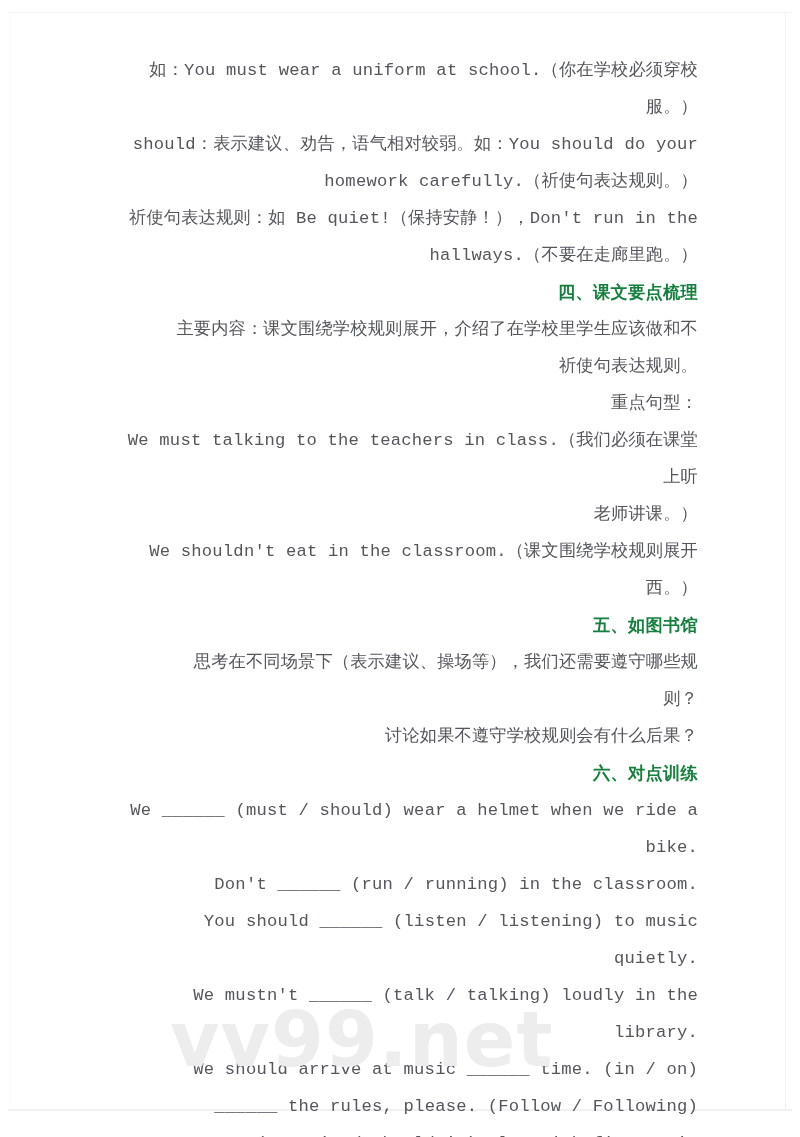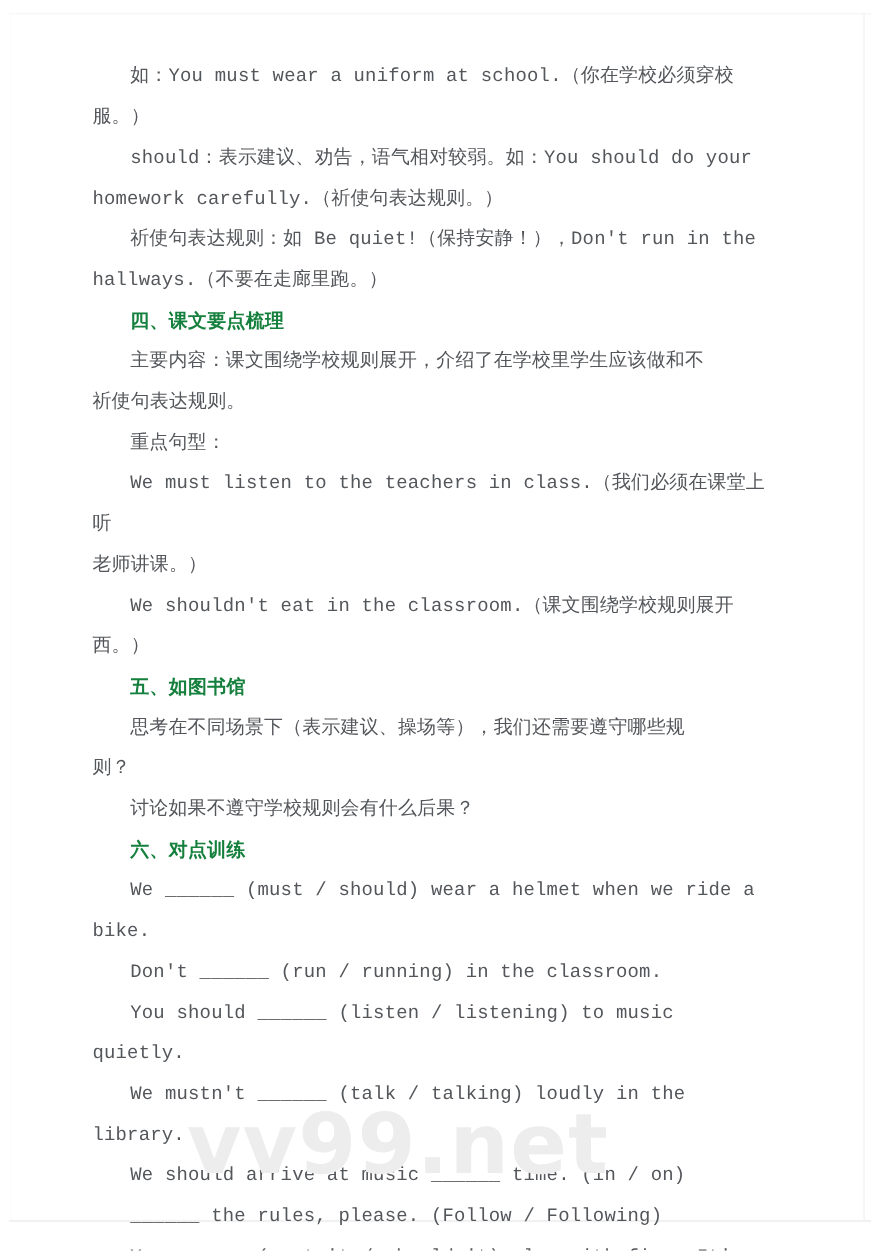--- a/index.html
+++ b/index.html
@@ -11,20 +11,21 @@
   body {
     font-family: "Liberation Serif", "DejaVu Serif", serif;
   }
   .page {
     position: relative;
     width: 800px;
     height: 1137px;
     background: #ffffff;
     box-sizing: border-box;
     overflow: hidden;
+    text-align: right;
   }
   
   .edge-top {
     position: absolute;
     left: 8px;
     right: 8px;
     top: 12px;
     height: 1px;
     background: #f4f4f4;
   }
@@ -123,21 +124,21 @@
       </div>
       <div class="heading cn">四、课文要点梳理</div>
       <div>
         <div class="line indent">主要内容：课文围绕学校规则展开，介绍了在学校里学生应该做和不</div>
         <div class="line">祈使句表达规则。</div>
       </div>
       <div>
         <div class="line indent">重点句型：</div>
       </div>
       <div>
-        <div class="line indent">We must listen to the teachers in class.（我们必须在课堂上听</div>
+        <div class="line indent">We must talking to the teachers in class.（我们必须在课堂上听</div>
         <div class="line">老师讲课。）</div>
       </div>
       <div>
         <div class="line indent">We shouldn't eat in the classroom.（课文围绕学校规则展开</div>
         <div class="line">西。）</div>
       </div>
       <div class="heading cn">五、如图书馆</div>
       <div>
         <div class="line indent">思考在不同场景下（表示建议、操场等），我们还需要遵守哪些规</div>
         <div class="line">则？</div>

